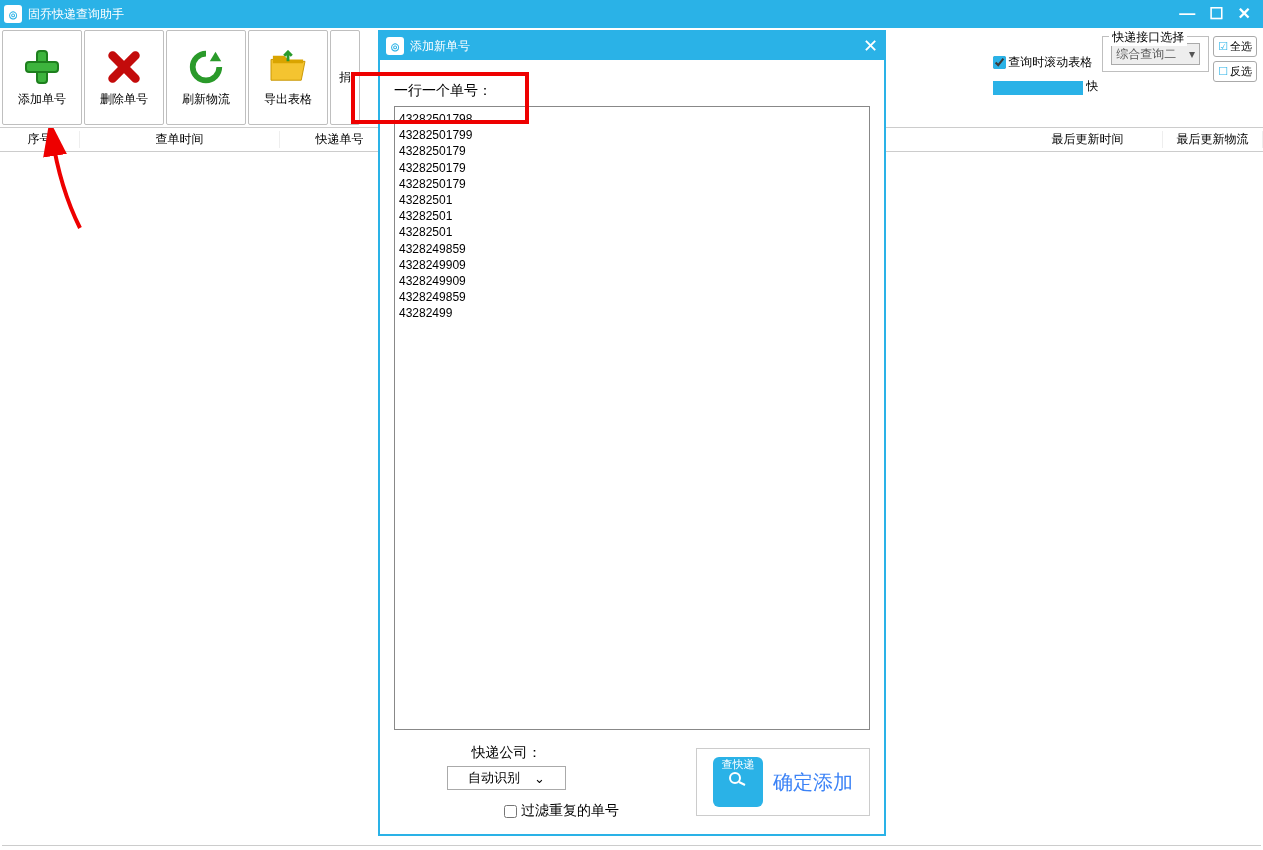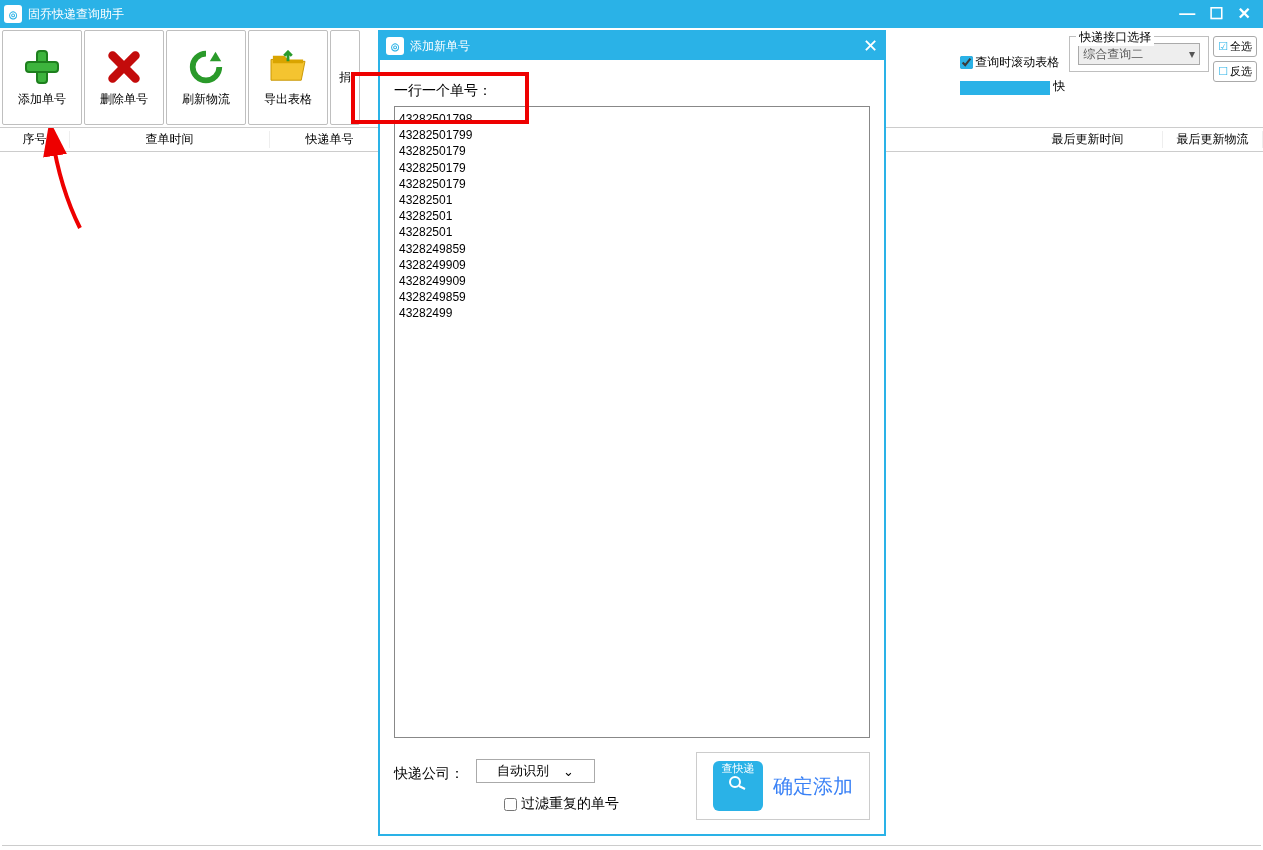--- a/index.html
+++ b/index.html
@@ -13,42 +13,42 @@
 .toolbar { height: 100px; display: flex; align-items: stretch; border-bottom: 1px solid #ccc; background: #fff; padding: 2px; gap: 2px; }
 .tool-btn { width: 80px; border: 1px solid #bfbfbf; border-radius: 2px; display: flex; flex-direction: column; align-items: center; justify-content: center; cursor: pointer; background: #fff; gap: 4px; }
 .tool-btn .icon-box { width: 40px; height: 40px; display:flex; align-items:center; justify-content:center; }
 .tool-btn .lbl { font-size: 12px; }
 .toolbar-right { margin-left: auto; display: flex; align-items: flex-start; gap: 4px; padding: 4px 4px 0 0; }
 .checkbox-row { display: flex; align-items: center; gap: 2px; font-size: 12px; padding-top:20px; }
 .checkbox-row input { accent-color: #2ab2e7; }
 .progress { width: 90px; height: 14px; background: #2ab2e7; margin-top: 4px; display:inline-block;}
 .group-box { border: 1px solid #bfbfbf; padding: 6px 8px; position: relative; margin-top: 2px;}
 .group-box .legend { position: absolute; top: -8px; left: 6px; background: #fff; padding: 0 3px; font-size: 12px; }
-.combo { width: 122px; height: 22px; border: 1px solid #aaa; background: #eee; display: flex; align-items: center; padding: 0 4px; font-size: 12px; color:#555; justify-content:space-between;}
+.combo { width: 89px; height: 22px; border: 1px solid #aaa; background: #eee; display: flex; align-items: center; padding: 0 4px; font-size: 12px; color:#555; justify-content:space-between;}
 .small-btns { display:flex; flex-direction:column; gap:4px; margin-top:2px;}
 .small-btn { border: 1px solid #aaa; border-radius:3px; padding: 2px 4px; display:flex; align-items:center; gap:2px; cursor:pointer; font-size:11px; background:#fff;}
 .columns-header { height: 24px; background: #fff; border-bottom: 1px solid #ccc; display: flex; align-items: center; }
 .col-h { border-right: 1px solid #eee; padding: 0 8px; font-size: 12px; text-align: center; }
-.col-1{width:70px;} .col-2{width:200px;} .col-3{width:120px;} .col-4{flex:1;} .col-5{width:150px;} .col-6{width:100px;}
+.col-1{width:80px;} .col-2{width:200px;} .col-3{width:120px;} .col-4{flex:1;} .col-5{width:150px;} .col-6{width:100px;}
 .content-area { flex: 1; overflow: hidden; position: relative; background:#fff;}
 .red-arrow { position: absolute; left: 40px; top: 128px; pointer-events: none; }
 .statusbar { height: 22px; background: #f0f0f0; border-top: 1px solid #ccc; display: flex; align-items: center; font-size: 12px; padding: 0 4px; }
 .statusbar .right { margin-left: auto; padding-right: 420px; }
 
 
 .dialog { position: absolute; left: 378px; top: 30px; width: 508px; height: 806px; border: 2px solid #2ab2e7; background: #fff; display:flex; flex-direction:column;}
 .dialog-title { background: #2ab2e7; color: #fff; height: 28px; display: flex; align-items: center; padding: 0 6px; }
 .dialog-title .app-icon { width: 18px; height: 18px; background: #fff; border-radius: 3px; display: inline-flex; align-items: center; justify-content: center; margin-right: 6px; color:#2ab2e7; font-weight:bold; font-size:10px;}
 .dialog-title .close { margin-left: auto; color: #fff; font-size: 18px; cursor: pointer; }
 .dialog-body { flex:1; padding: 10px 14px 14px; display:flex; flex-direction:column; }
 .dlg-label { font-size: 14px; margin: 12px 0 6px; }
 .dlg-textarea { flex:1; border: 1px solid #888; resize: none; font-size: 12px; font-family: Arial, sans-serif; padding: 4px; overflow-y: scroll; line-height: 1.35;}
 .dlg-bottom { display:flex; align-items:center; gap: 12px; padding-top:14px;}
 .dlg-bottom .left-col { display:flex; flex-direction:column; gap:12px; }
-.dlg-row { display:flex; align-items:flex-end; gap:12px; font-size:14px;}
+.dlg-row { display:flex; align-items:center; gap:4px; font-size:14px;flex-direction:column;}
 .dlg-combo { width: 119px; height: 24px; border:1px solid #aaa; display:flex; align-items:center; padding:0 20px; justify-content:space-between; font-size:13px;}
 .confirm-btn { margin-left:auto; border:1px solid #ccc; padding: 8px 16px; display:flex; align-items:center; gap:10px; cursor:pointer;}
 .confirm-btn .cicon { width:50px; height:50px; background:#2ab2e7; border-radius:6px; display:flex; align-items:center; justify-content:flex-start; color:#fff; font-size:11px; flex-direction:column;}
 .confirm-btn .ctext { font-size: 20px; color: #3b82f6; }
 .filter-row { display:flex; align-items:center; gap:4px; font-size:14px; margin-left:110px;}
 .red-highlight { position:absolute; border: 4px solid #e00; pointer-events:none; }
 .hbar { flex:1; border-top:1px solid #ccc; margin: 0 2px 4px;}
 </style>
 </head>
 <body>

